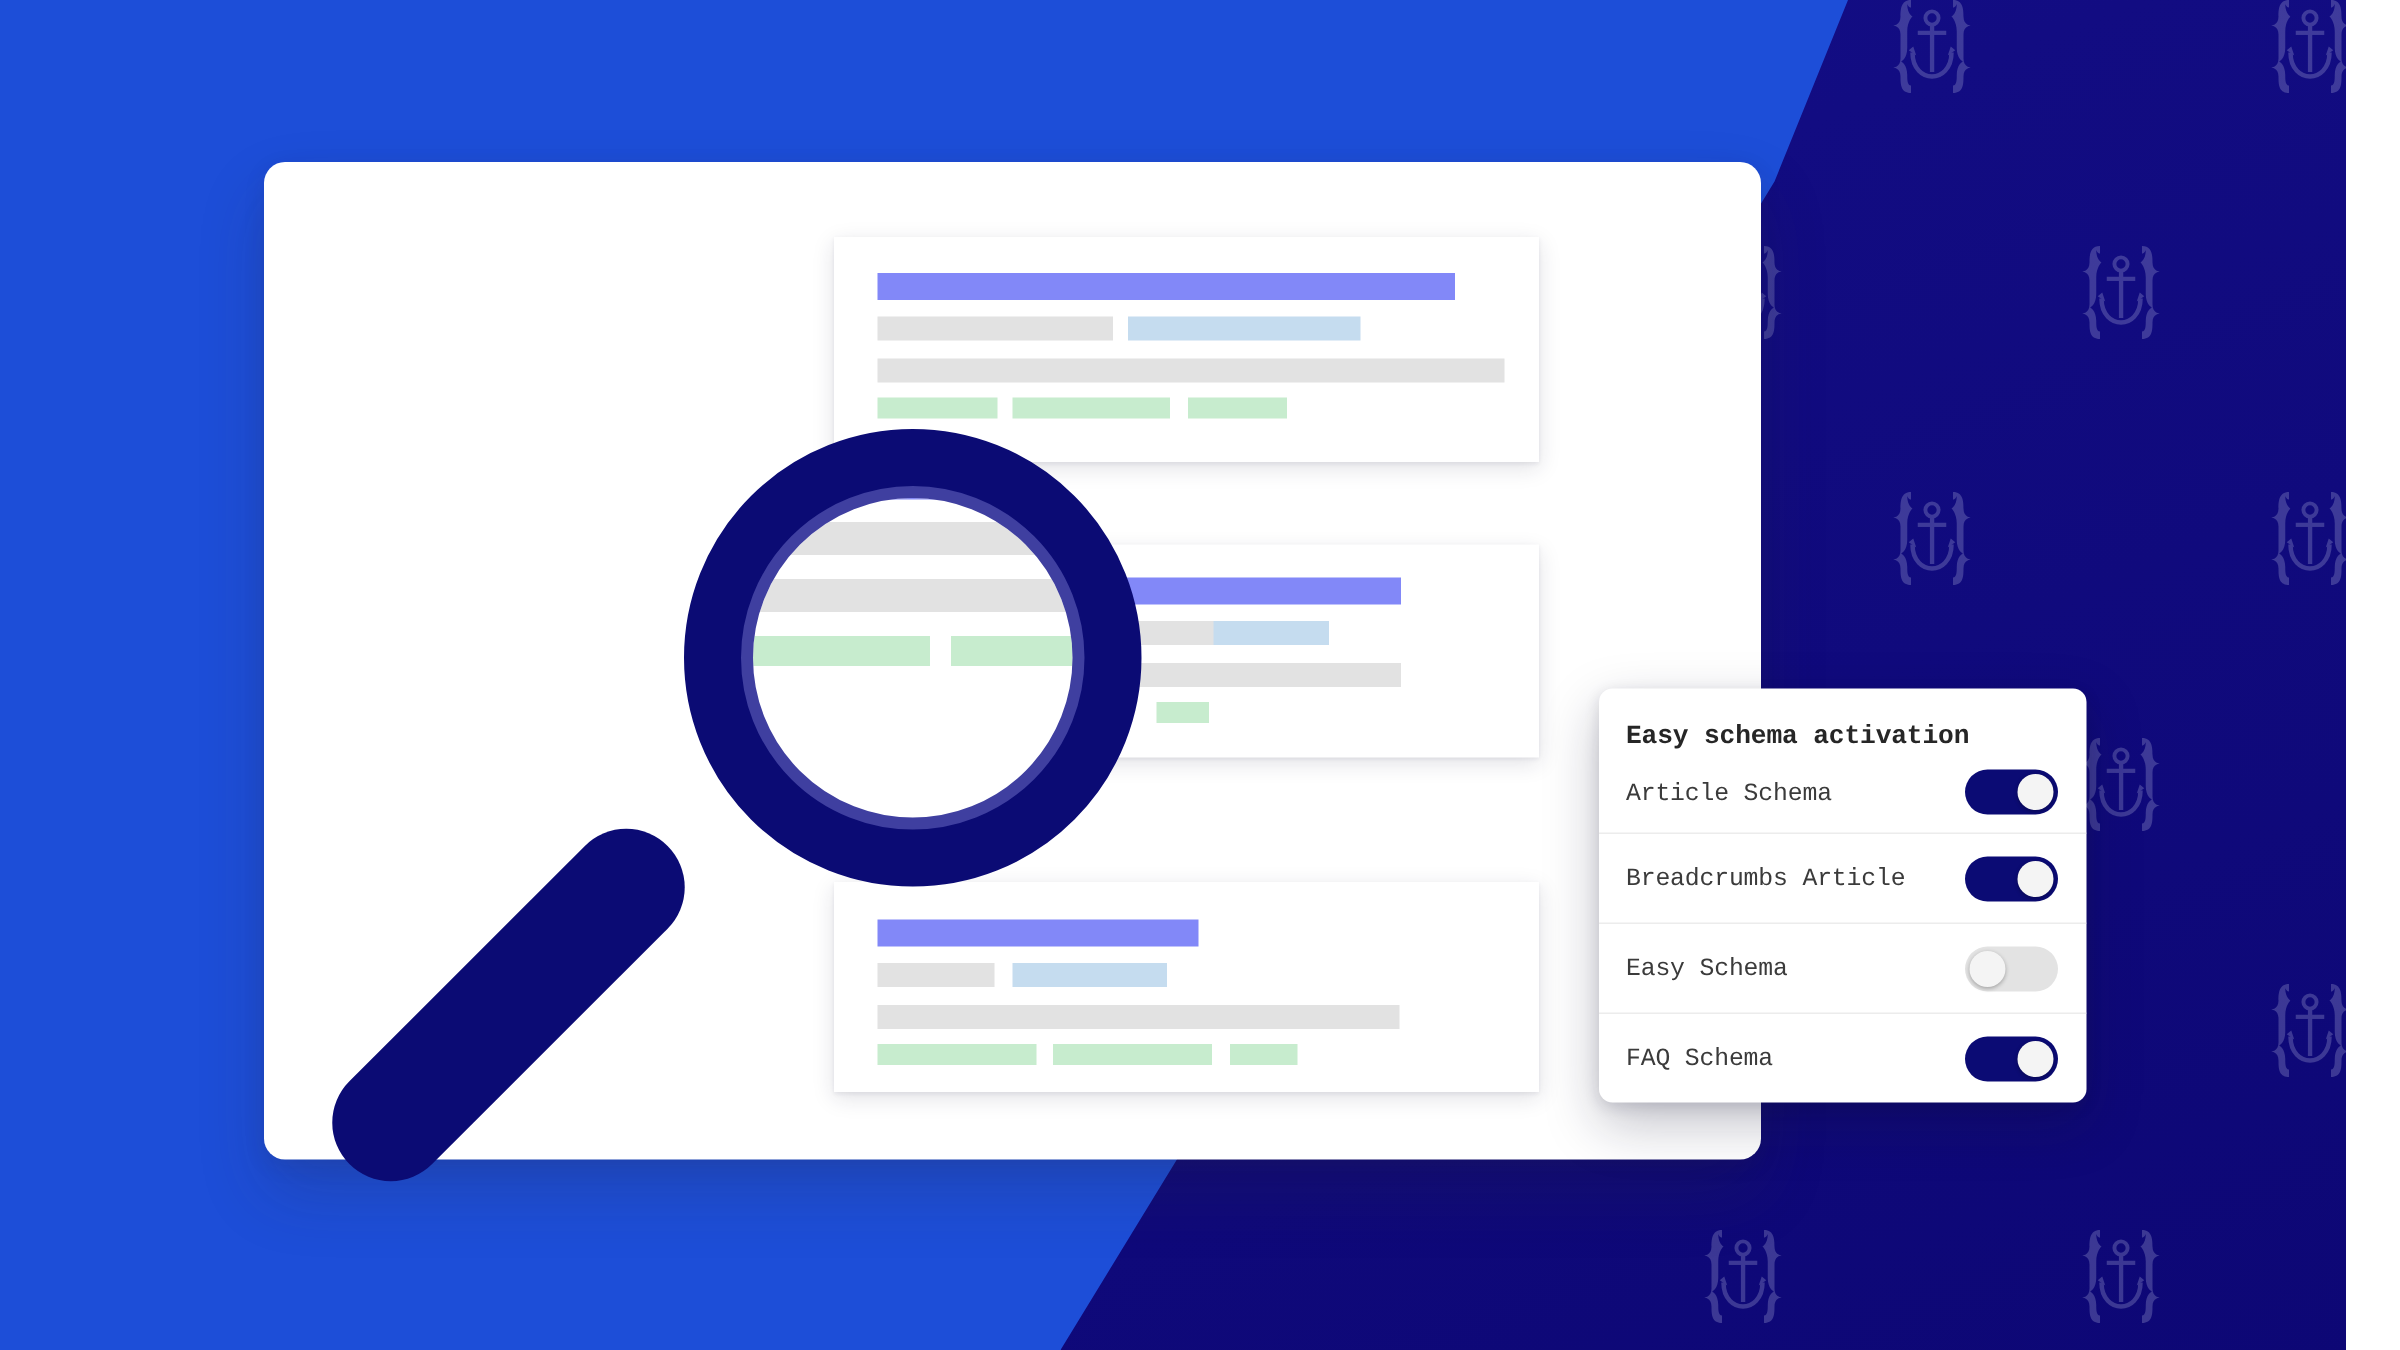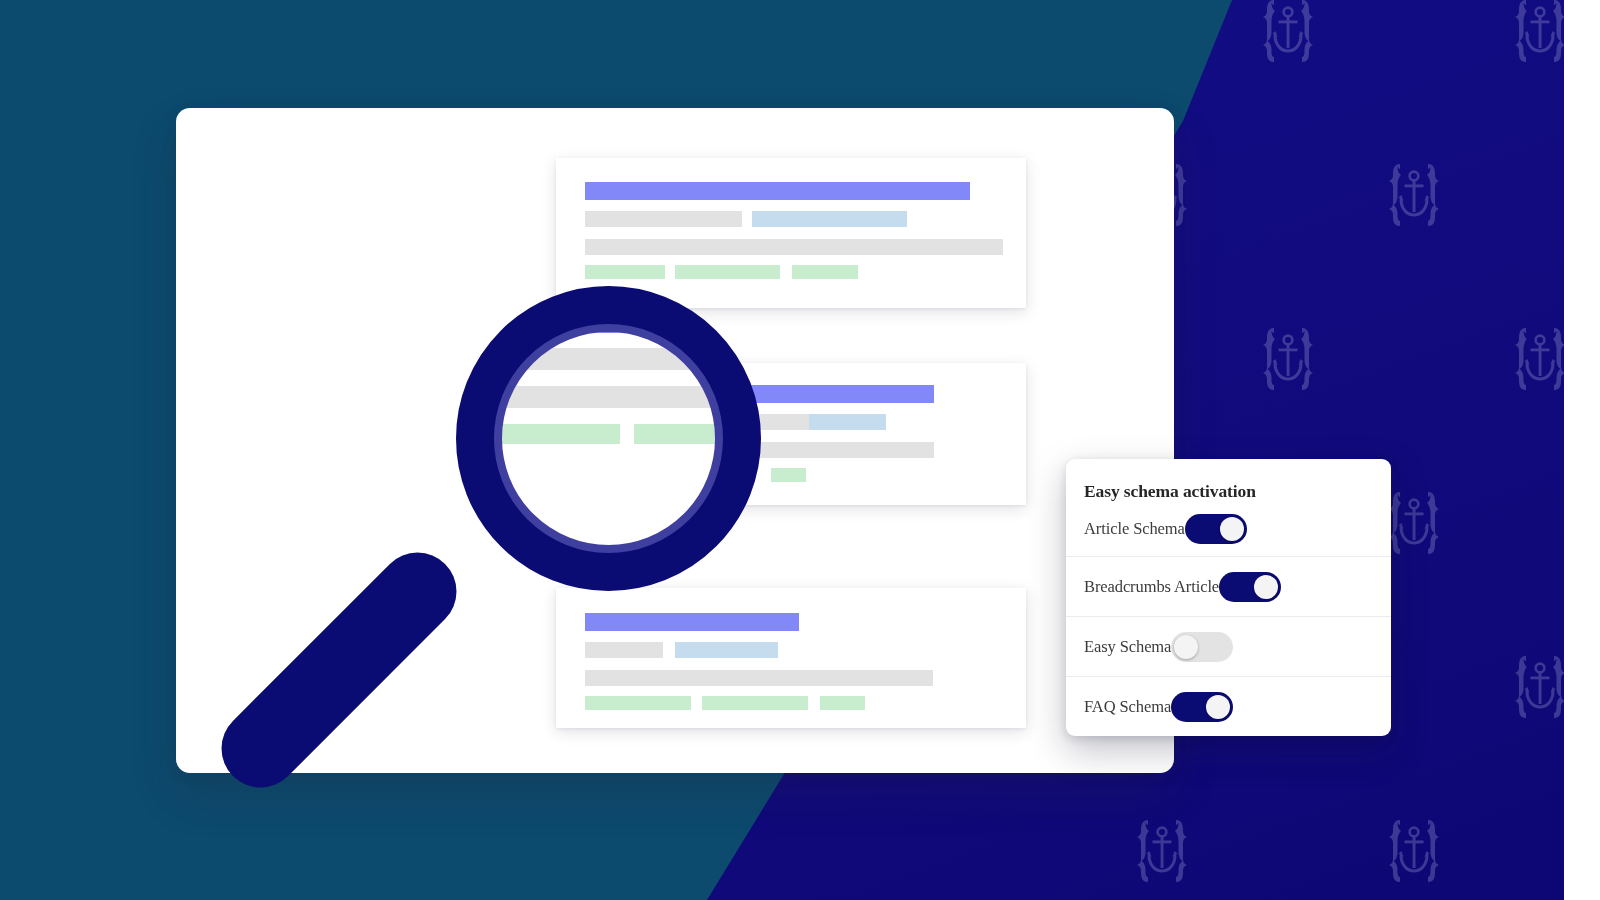--- a/index.html
+++ b/index.html
@@ -6,22 +6,22 @@
   html, body {
     margin: 0;
     padding: 0;
     background: #ffffff;
   }
   #stage {
     position: relative;
     width: 1564px;
     height: 900px;
     overflow: hidden;
-    background: #0c4a6e;
-    font-family: Liberation Serif, serif;
+    background: #1d4ed8;
+    font-family: Liberation Mono, monospace;
   }
 
   
   .navy-slab {
     position: absolute;
     top: 0;
     left: 0;
     width: 1600px;
     height: 900px;
     background:
@@ -141,20 +141,21 @@
   .schema-title {
     font-size: 17.5px;
     font-weight: bold;
     color: #262626;
     padding: 22px 0 0 18px;
     letter-spacing: -0.1px;
   }
   .schema-row {
     display: flex;
     align-items: center;
+    justify-content: space-between;
     height: 59px;
     padding: 0 19px 0 18px;
     border-top: 1px solid #ececec;
   }
   .schema-row.first { border-top: none; height: 54px; }
   .schema-label {
     font-size: 16.5px;
     color: #3b3b3b;
     letter-spacing: -0.1px;
   }

